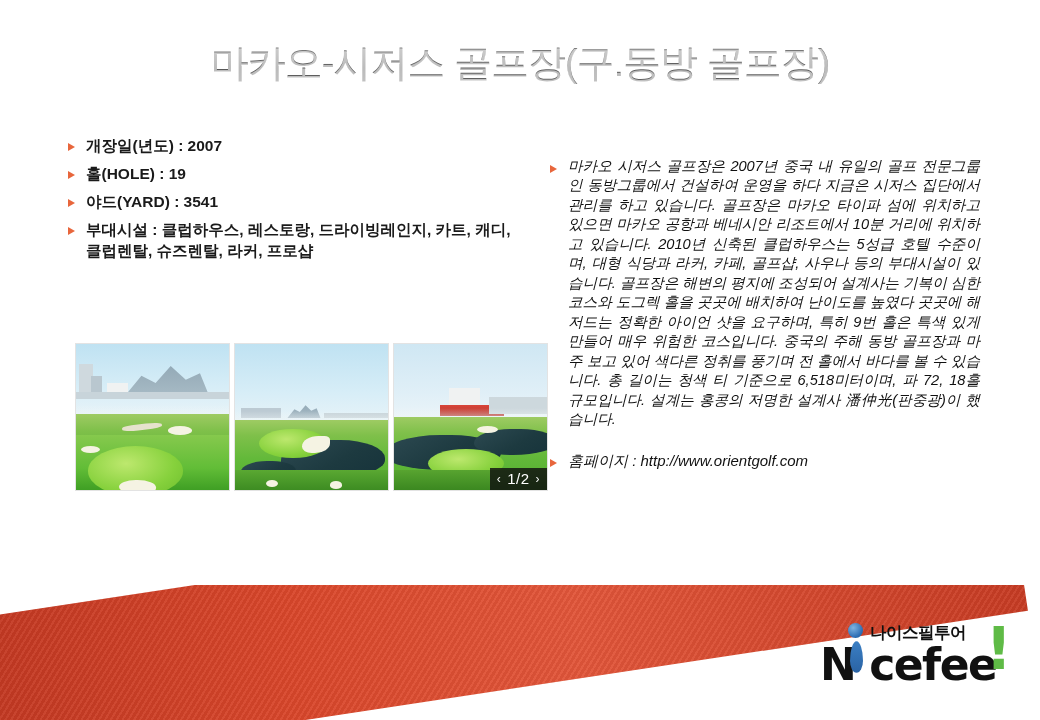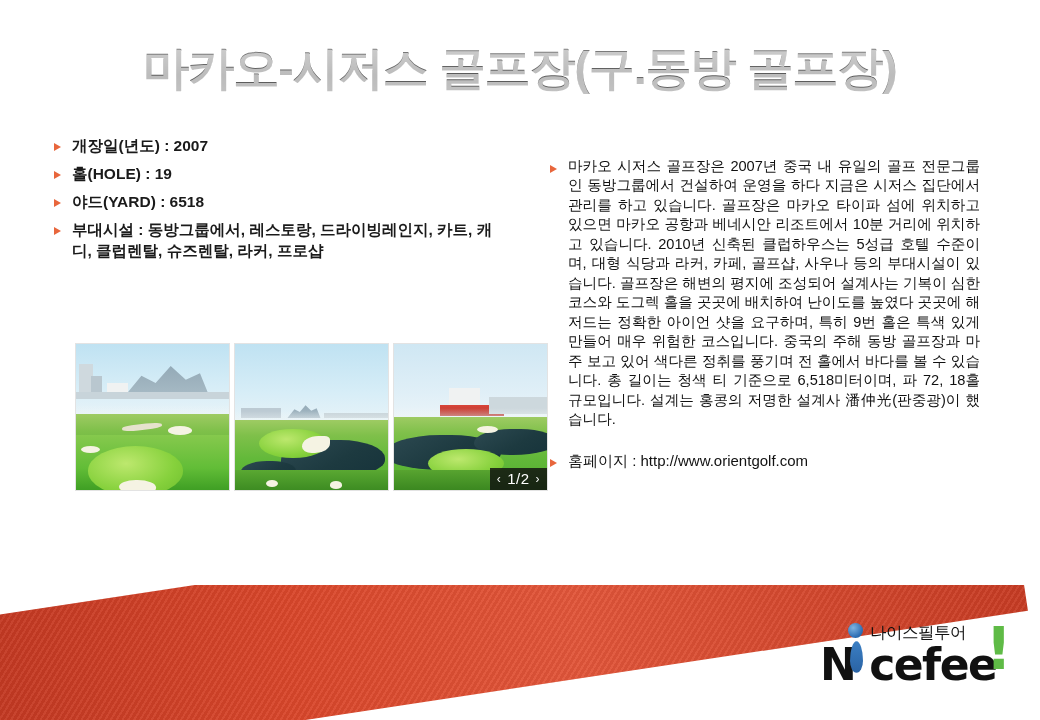--- a/index.html
+++ b/index.html
@@ -9,39 +9,39 @@
     background:#ffffff;
     font-family:"Liberation Sans","DejaVu Sans",sans-serif;
     position:relative;
   }
   .slide{position:absolute;left:0;top:0;width:1040px;height:720px;background:#fff;overflow:hidden;}
 
   
   .title-wrap{position:absolute;left:0;top:38px;width:1040px;text-align:center;}
   .title{
     display:inline-block;
-    font-size:46px;font-weight:bold;letter-spacing:-1px;
+    font-size:38px;font-weight:normal;letter-spacing:-1px;
     background:linear-gradient(to bottom,#8d8d8d 0%,#6f6f6f 35%,#575757 60%,#6b6b6b 100%);
     -webkit-background-clip:text;background-clip:text;
     color:#5d5d5d;-webkit-text-fill-color:transparent;
     text-shadow:0 1px 0 rgba(255,255,255,0.6);
     white-space:nowrap;
   }
 
   
   .bullet-row{display:flex;align-items:flex-start;margin-bottom:8px;}
   .tri{
     flex:0 0 auto;width:0;height:0;margin-top:7px;margin-right:11px;
     border-top:4.5px solid transparent;border-bottom:4.5px solid transparent;
     border-left:7px solid #E8663C;
   }
   .tri.small{margin-top:8px;}
 
   
-  .left-col{position:absolute;left:54px;top:136px;width:452px;}
+  .left-col{position:absolute;left:68px;top:136px;width:452px;}
   .left-col .btext{
     font-size:15.5px;font-weight:bold;color:#1a1a1a;line-height:1.30;
   }
 
   
   .gallery{position:absolute;left:75px;top:343px;width:473px;height:148px;display:flex;gap:4px;}
   .photo{position:relative;flex:1 1 0;overflow:hidden;border:1px solid #e3e3e3;box-sizing:border-box;}
   .sky{position:absolute;left:0;top:0;right:0;height:52%;
        background:linear-gradient(to bottom,#bfe2f2 0%,#d6edf7 55%,#eaf4f8 100%);}
   .haze{position:absolute;left:0;right:0;top:42%;height:16%;
@@ -66,21 +66,21 @@
   .nav-pill{
     position:absolute;right:0px;bottom:0px;
     background:rgba(16,16,16,0.82);color:#ffffff;
     padding:3px 7px 4px 7px;display:flex;align-items:center;gap:6px;
     font-size:11px;letter-spacing:0.5px;
   }
   .nav-pill .arw{font-size:12px;line-height:1;opacity:.95;}
   .nav-pill .cnt{font-size:15px;line-height:1;}
 
   
-  .right-col{position:absolute;left:550px;top:157px;width:430px;}
+  .right-col{position:absolute;left:550px;top:157px;width:430px;font-style:italic;}
   .right-col .ptext{
     font-size:14.6px;color:#111111;line-height:1.335;
     text-align:justify;text-justify:inter-character;word-break:break-all;
   }
   .right-col .hp{font-size:15px;color:#111111;line-height:1.3;}
   .hp-gap{height:13px;}
 
   
   .banner{position:absolute;left:0;bottom:0;width:1040px;height:135px;overflow:hidden;}
   .band{position:absolute;left:-60px;width:1240px;transform-origin:left center;}
@@ -97,21 +97,21 @@
     background:
       repeating-linear-gradient(-50deg,rgba(255,255,255,0.05) 0 2px,rgba(0,0,0,0.045) 2px 5px),
       linear-gradient(95deg,#b8321f 0%,#d9472b 38%,#e2563a 62%,#c73c24 100%);
     transform:rotate(-8.6deg);
   }
 
   
   .logo{position:absolute;right:24px;bottom:20px;width:196px;height:78px;}
   .logo-kr{
     position:absolute;left:50px;top:0px;
-    font-size:16.5px;font-weight:normal;color:#101010;letter-spacing:-0.5px;
+    font-size:16.5px;font-weight:bold;color:#101010;letter-spacing:-0.5px;
     white-space:nowrap;
   }
   .logo-dot{
     position:absolute;left:28px;top:1px;width:15px;height:15px;border-radius:50%;
     background:radial-gradient(circle at 35% 32%,#7fb3e0,#2f6fb5 65%,#24548c);
   }
   .logo-main{
     position:absolute;left:0px;top:17px;
     font-size:44px;font-weight:bold;color:#111111;letter-spacing:-1.5px;
     font-family:"DejaVu Sans","Liberation Sans",sans-serif;
@@ -146,26 +146,26 @@
     </div>
 
     <div class="bullet-row">
       <span class="tri"></span>
       <span class="btext">홀(HOLE) : 19</span>
     </div>
 
 
     <div class="bullet-row">
       <span class="tri"></span>
-      <span class="btext">야드(YARD) : 6518</span>
-    </div>
-
-    <div class="bullet-row">
-      <span class="tri"></span>
-      <span class="btext">부대시설 : 동방그룹에서, 레스토랑, 드라이빙레인지, 카트, 캐디, 클럽렌탈, 슈즈렌탈, 라커, 프로샵</span>
+      <span class="btext">야드(YARD) : 3541</span>
+    </div>
+
+    <div class="bullet-row">
+      <span class="tri"></span>
+      <span class="btext">부대시설 : 클럽하우스, 레스토랑, 드라이빙레인지, 카트, 캐디, 클럽렌탈, 슈즈렌탈, 라커, 프로샵</span>
     </div>
 
   </div>
 
   <div class="gallery">
 
     <div class="photo">
       <div class="sky"></div>
       <div class="mountain" style="left:30%;top:10%;width:58%;height:28%;"></div>
       <div class="city" style="left:2%;top:14%;width:9%;height:22%;"></div>

